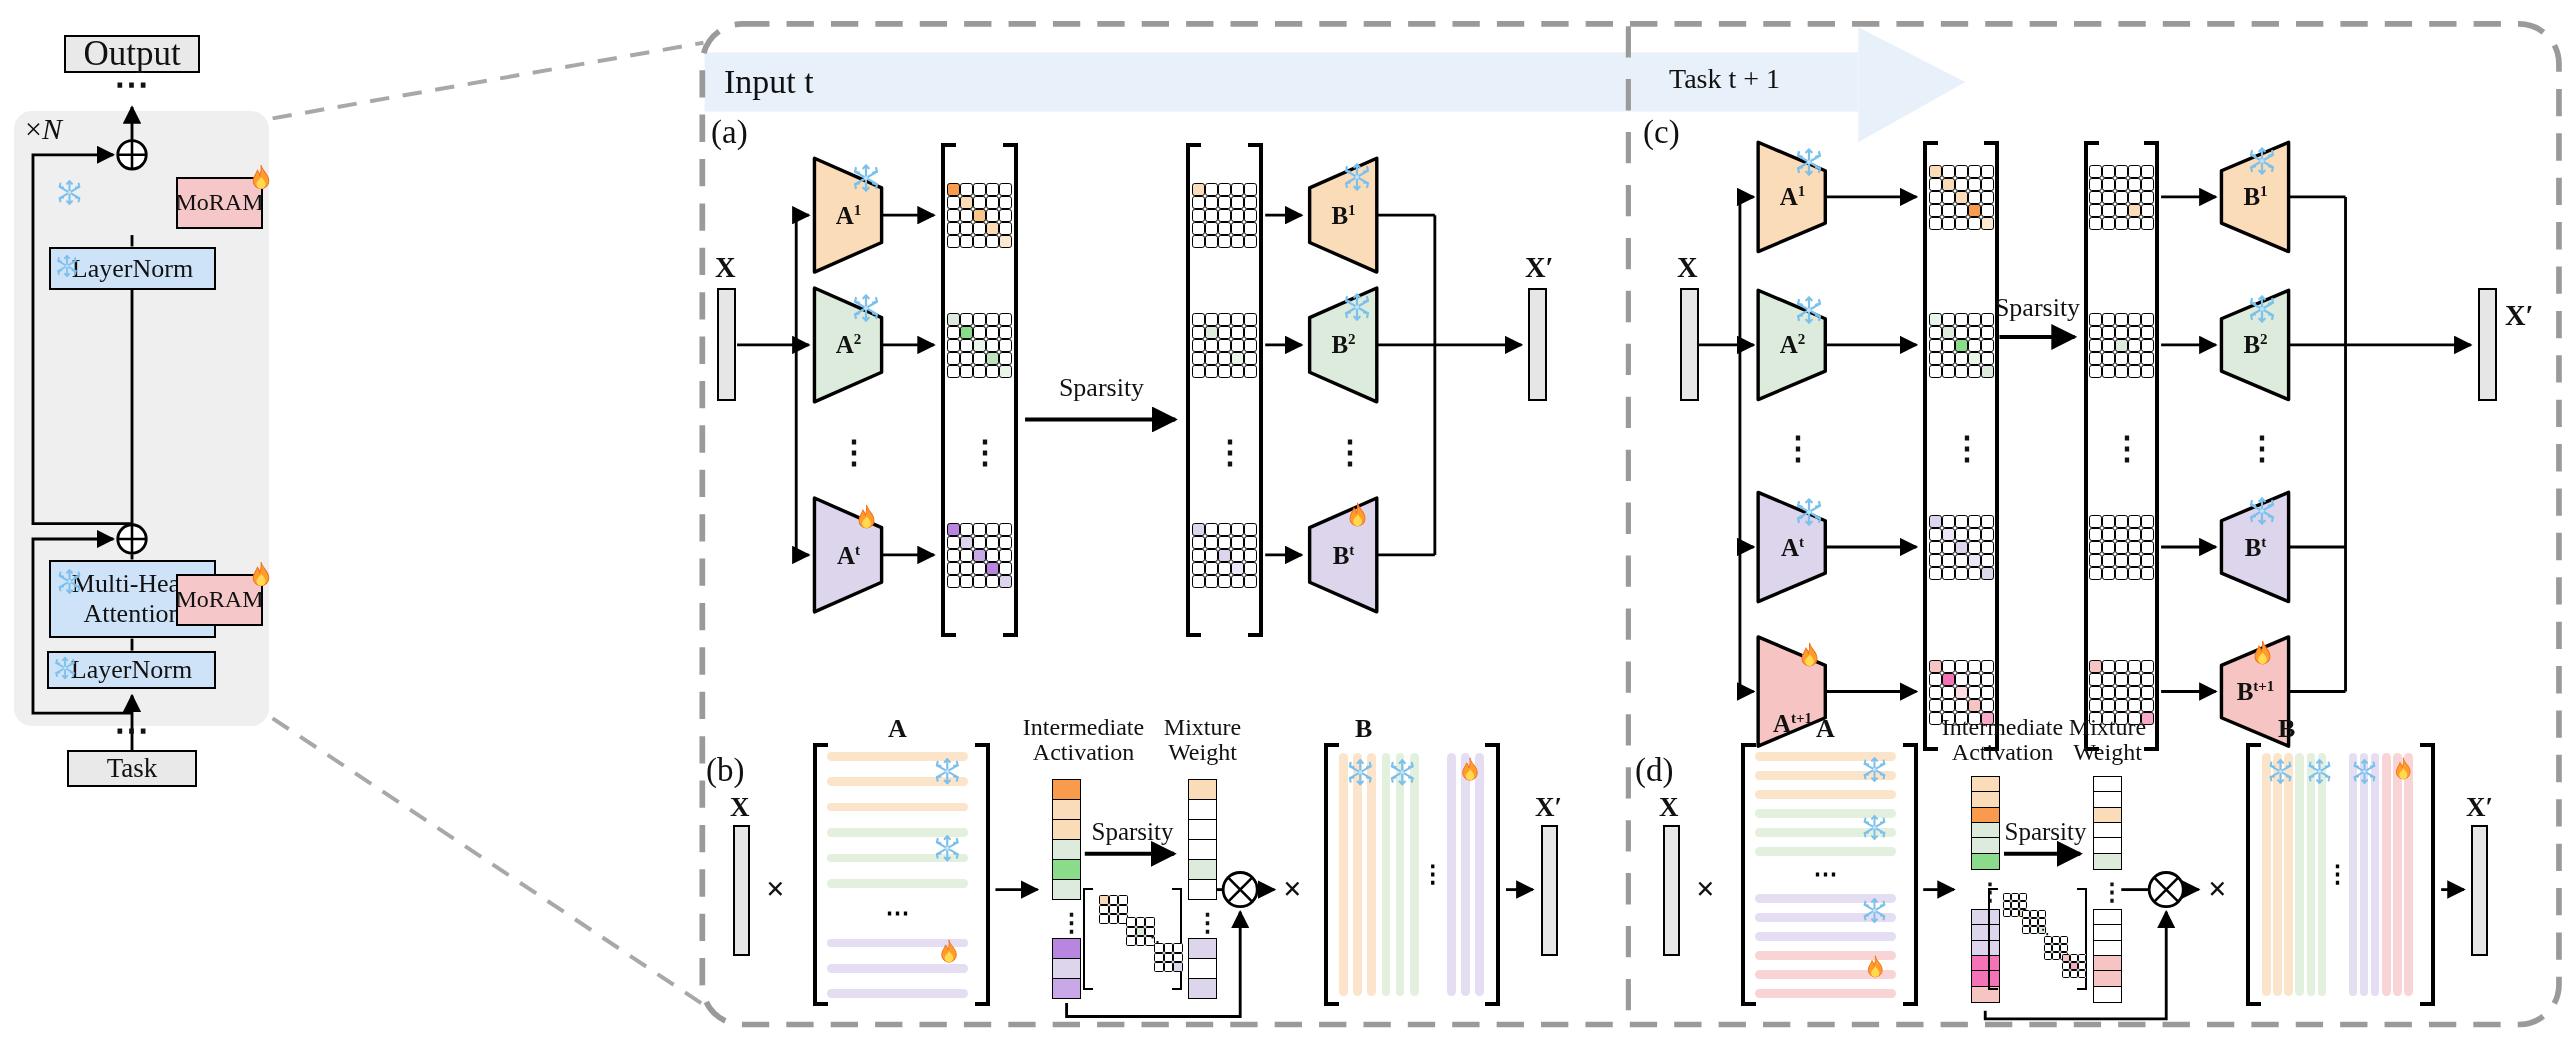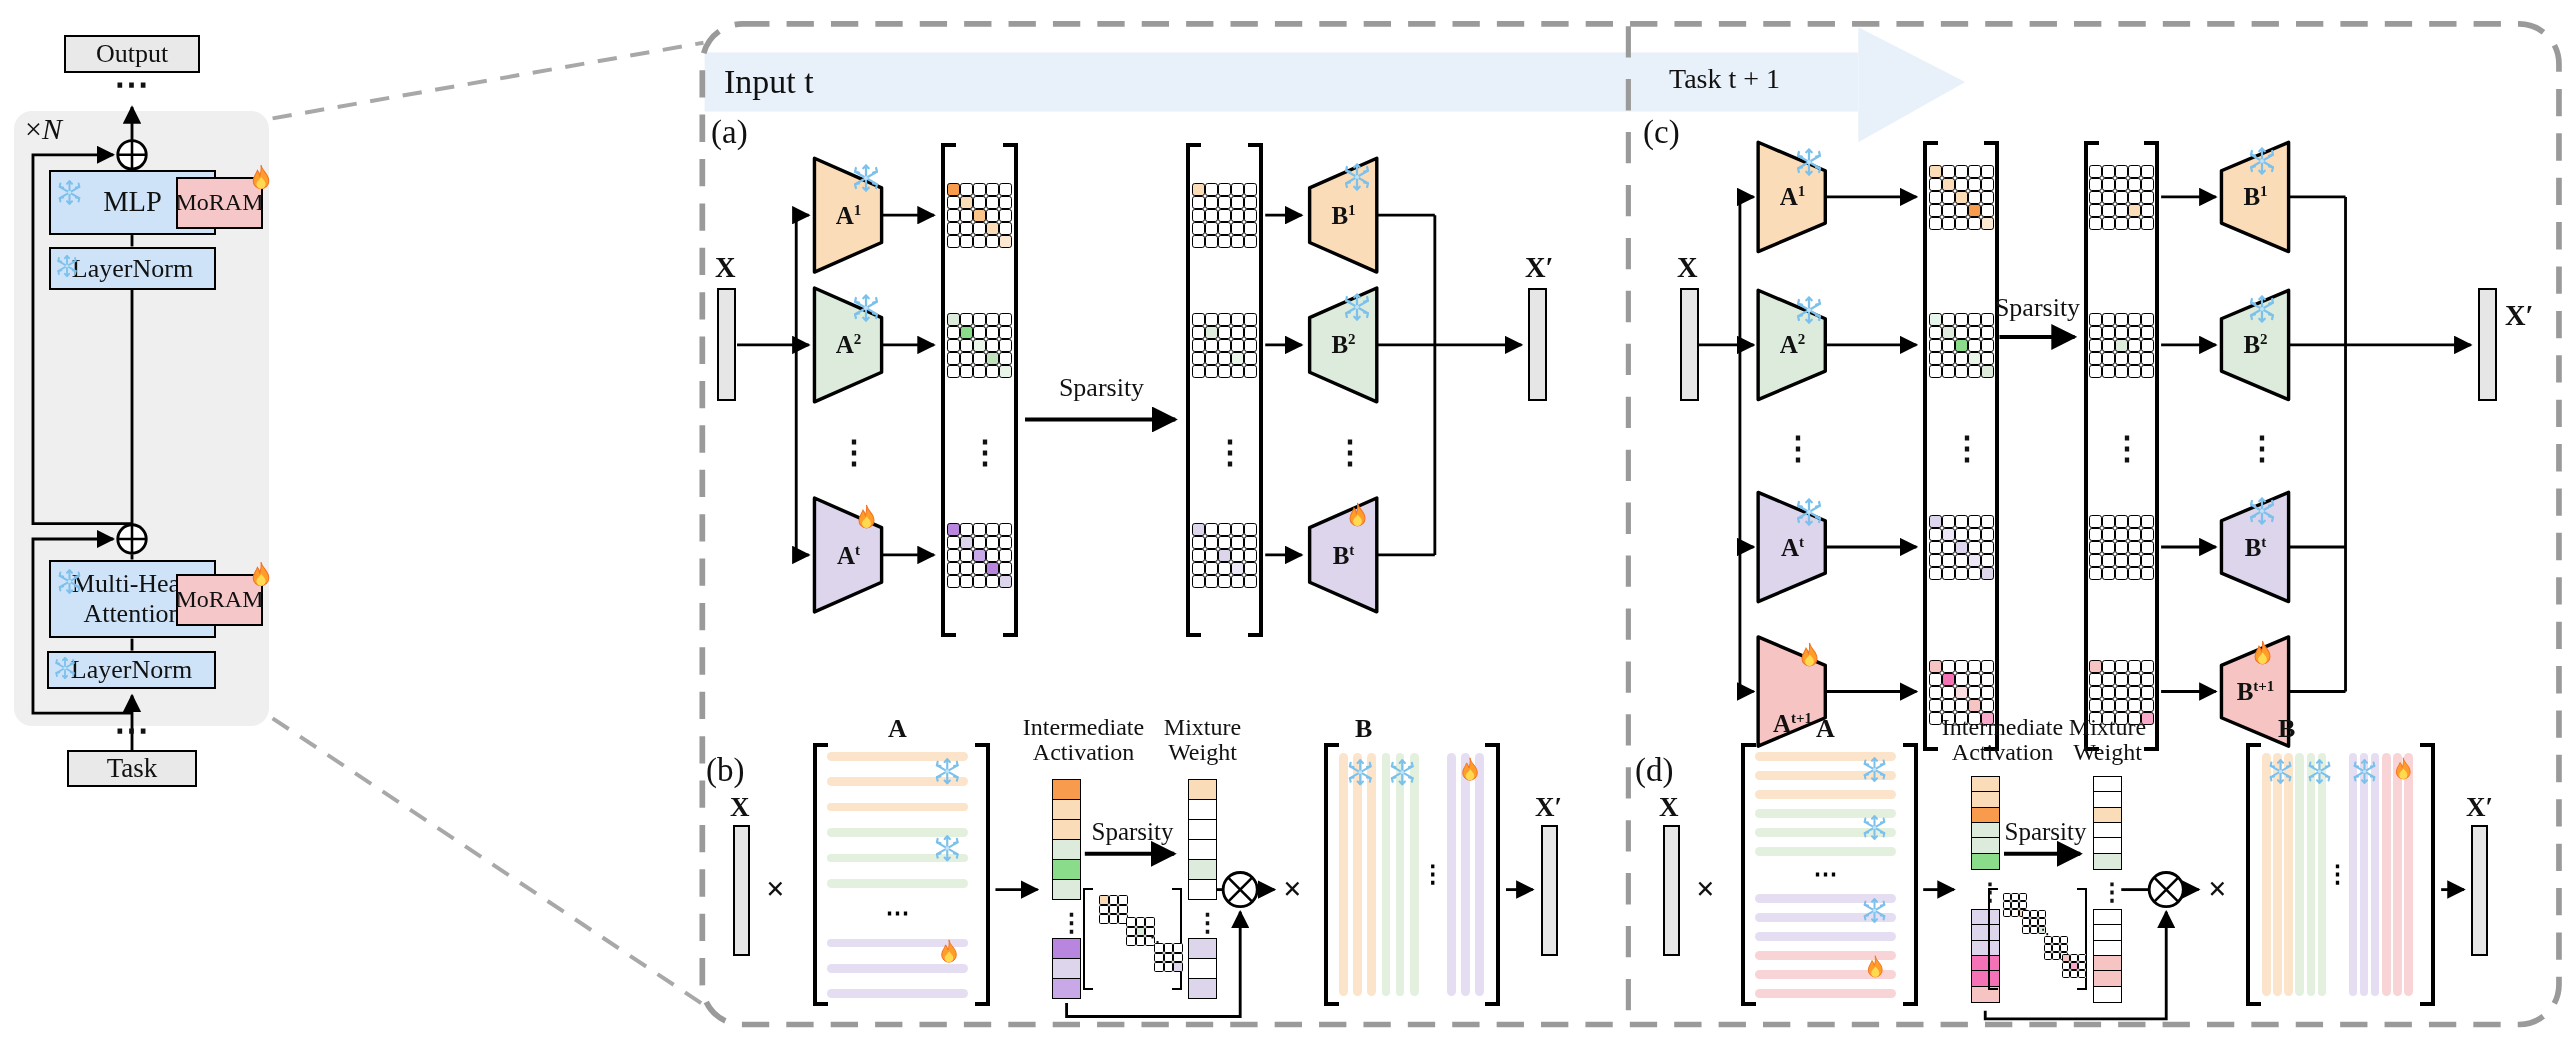--- a/index.html
+++ b/index.html
@@ -185,31 +185,28 @@
       <path d="M3837 1563 H3862" marker-end="url(#ah)"></path>
       <path d="M3487 1776 V1790 H3805 V1602" marker-end="url(#ah)"></path>
       <path d="M4288 1563 H4328" marker-end="url(#ah)"></path>
     </g>
     <g>
       <circle cx="3805" cy="1563" r="30" fill="#fff" stroke="#000" stroke-width="5"></circle>
       <path d="M3784 1542 l42 42 M3826 1542 l-42 42" stroke="#000" stroke-width="4.5"></path>
     </g>
   </svg>
 
-  <div class="box" style="left:64px;top:35px;width:136px;height:38px;background:var(--box_gray);font-size:26px;">
+  <div class="box" style="left:64px;top:35px;width:136px;height:38px;background:var(--box_gray);font-size:35px;">
     <span>Output</span>
   </div>
   <div class="lab b" style="left:112px;top:67px;width:39px;text-align:center;font-size:35px;">⋯</div>
   <div class="lab" style="left:25px;top:113px;font-size:30px;">
     <span>×</span><span class="it">N</span>
   </div>
 
-  <div class="box" style="left:49px;top:170px;width:167px;height:65px;background:var(--box_blue);font-size:28.5px;">
-    <span>MLP</span>
-  </div>
   <svg class="ic" style="left:56px;top:179px;width:27px;height:27px;" viewBox="0 0 48 48" width="27" height="27">
       <use href="#i-snowflake"></use>
     </svg>
   <div class="box" style="left:176px;top:177px;width:87px;height:52px;background:var(--box_pink);font-size:24px;">
     <span>MoRAM</span>
   </div>
   <svg class="ic" style="left:245px;top:163px;width:32px;height:32px;" viewBox="0 0 56 56" width="32" height="32">
       <use href="#i-flame"></use>
     </svg>
 

